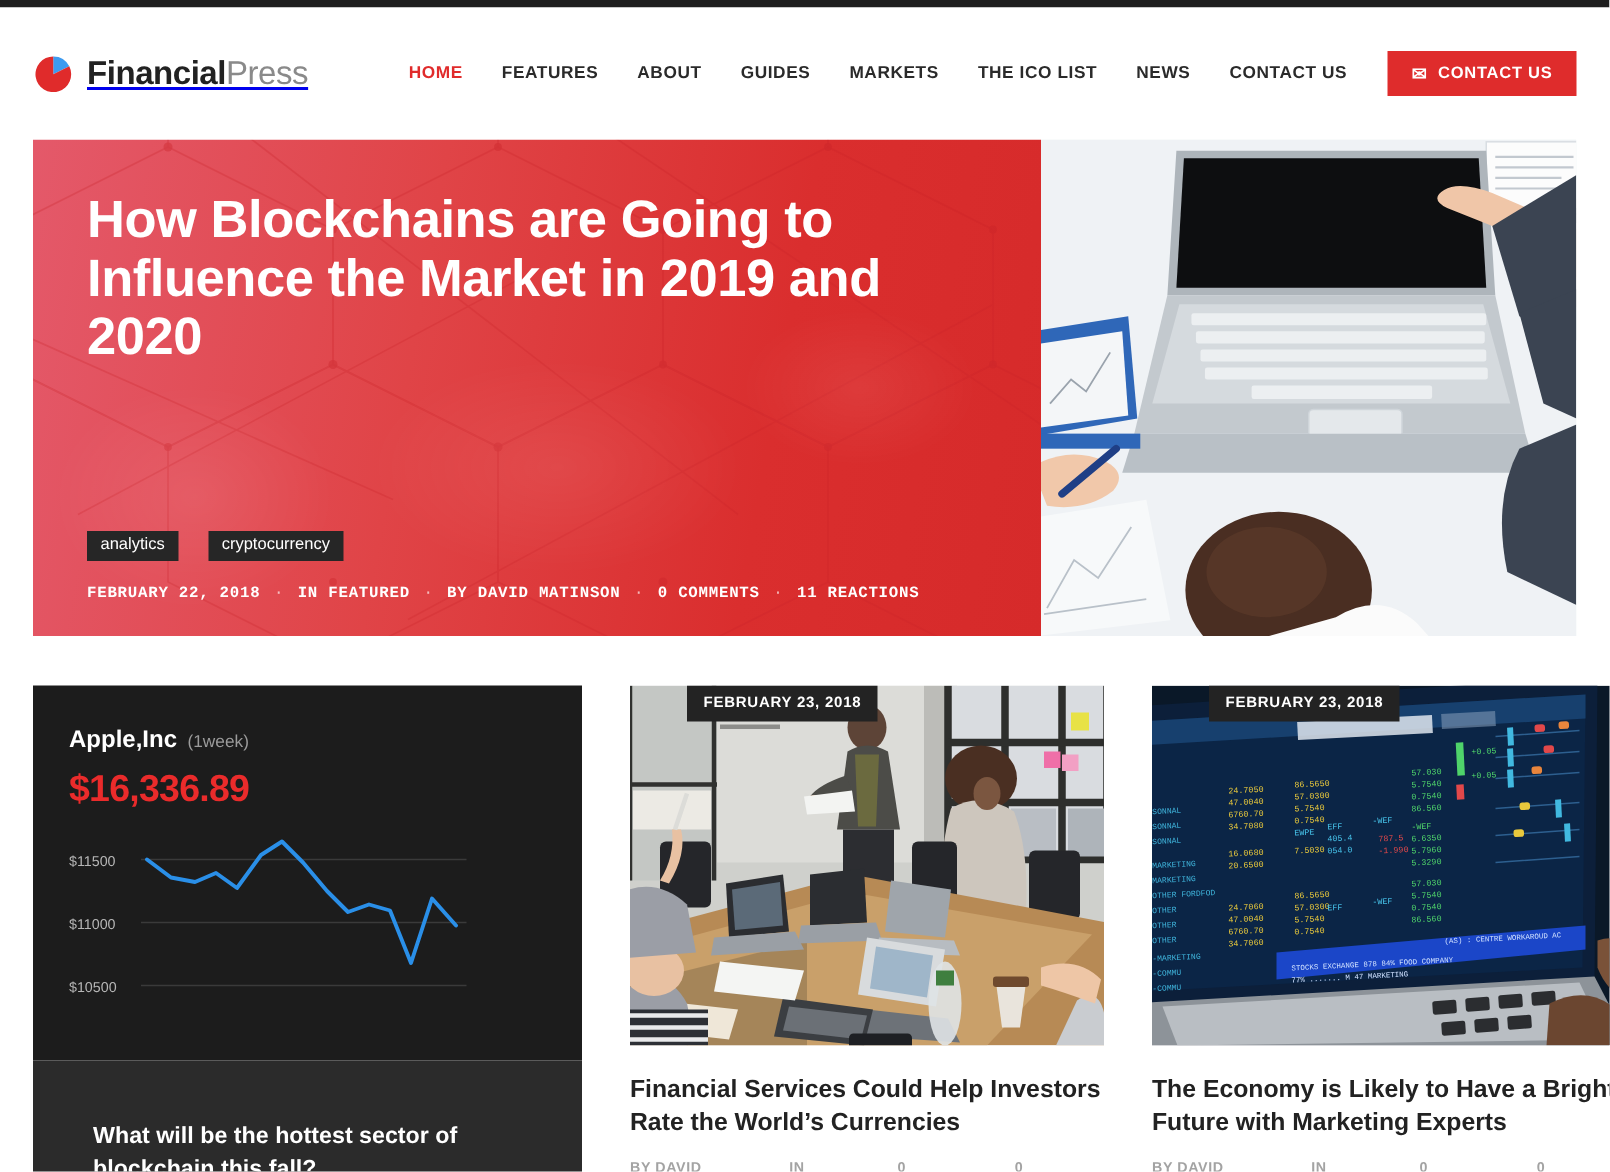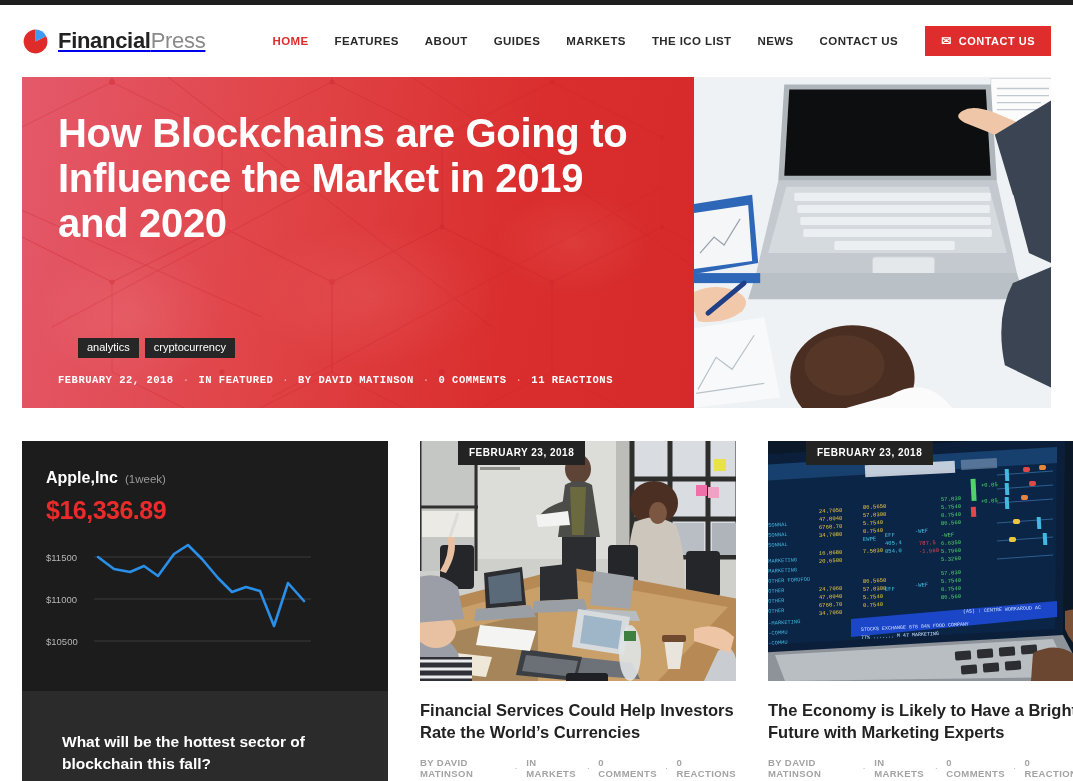--- a/index.html
+++ b/index.html
@@ -8,21 +8,21 @@
     background:#ffffff;
     font-family:"Liberation Sans", sans-serif;
     overflow:hidden;
   }
 
   
   .top-strip { height:5px; background:#1e1e1e; }
 
   
   .header {
-    height:72px; background:#fff;
+    height:88px; background:#fff;
     display:flex; align-items:center;
     padding:0 22px;
   }
   .logo { display:flex; align-items:center; gap:9px; }
   .logo-mark { width:27px; height:27px; position:relative; }
   .logo-text { font-size:22px; letter-spacing:-0.3px; white-space:nowrap; }
   .logo-text .b { font-weight:bold; color:#222; }
   .logo-text .l { font-weight:normal; color:#8a8a8a; }
 
   .nav {
@@ -63,25 +63,25 @@
       radial-gradient(ellipse 150px 120px at 16% 72%, #ffffff 0%, transparent 62%),
       radial-gradient(ellipse 190px 110px at 52% 66%, #ffffff 0%, transparent 65%),
       radial-gradient(ellipse 120px 80px at 82% 50%, #ffffff 0%, transparent 65%);
     mix-blend-mode:soft-light;
   }
   .hero-content {
     position:absolute; left:36px; right:40px; top:34px; bottom:22px;
     display:flex; flex-direction:column;
   }
   .hero-title {
-    color:#fff; font-size:40px; line-height:1.12; font-weight:bold;
+    color:#fff; font-size:35px; line-height:1.12; font-weight:bold;
     letter-spacing:-0.3px; max-width:570px;
   }
   .hero-bottom { margin-top:auto; }
-  .tags { display:flex; gap:6px; margin-bottom:16px;margin-left:20px; }
+  .tags { display:flex; gap:20px; margin-bottom:16px; }
   .tag {
     background:#262626; color:#fff; font-size:11px;
     padding:4px 9px 5px; line-height:1;
     text-decoration:none; display:inline-block;
   }
   .meta {
     display:flex; align-items:center; gap:9px;
     color:#fff; font-size:10.5px; font-weight:bold;
     letter-spacing:0.5px; text-transform:uppercase;font-family:Liberation Mono, monospace;
   }

